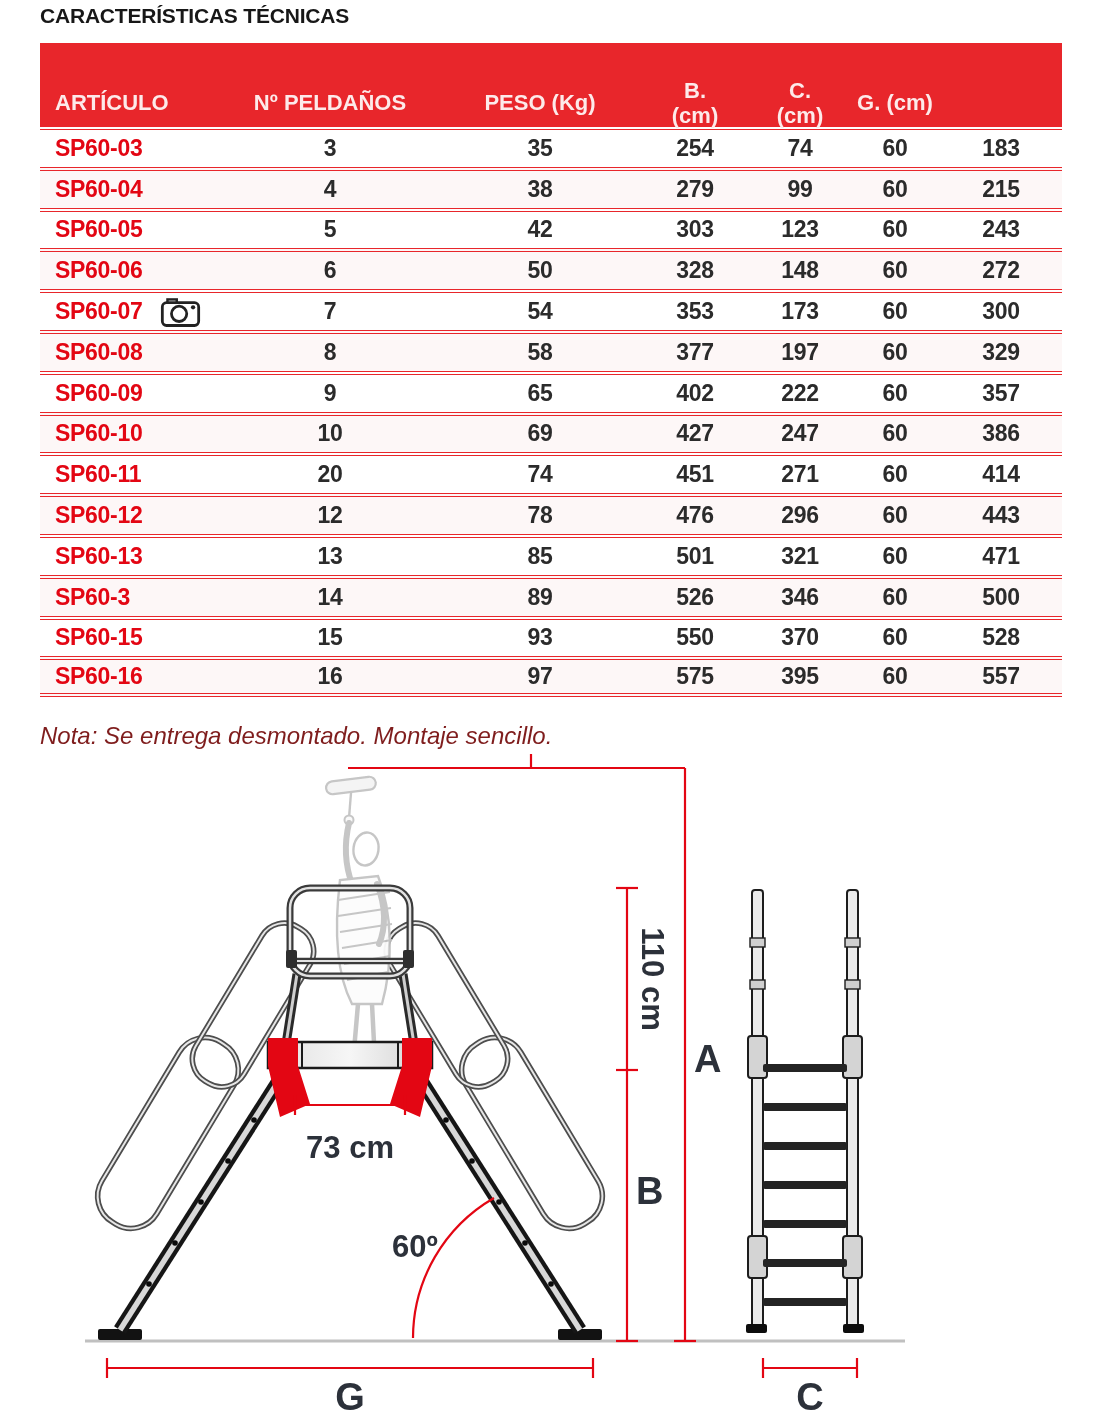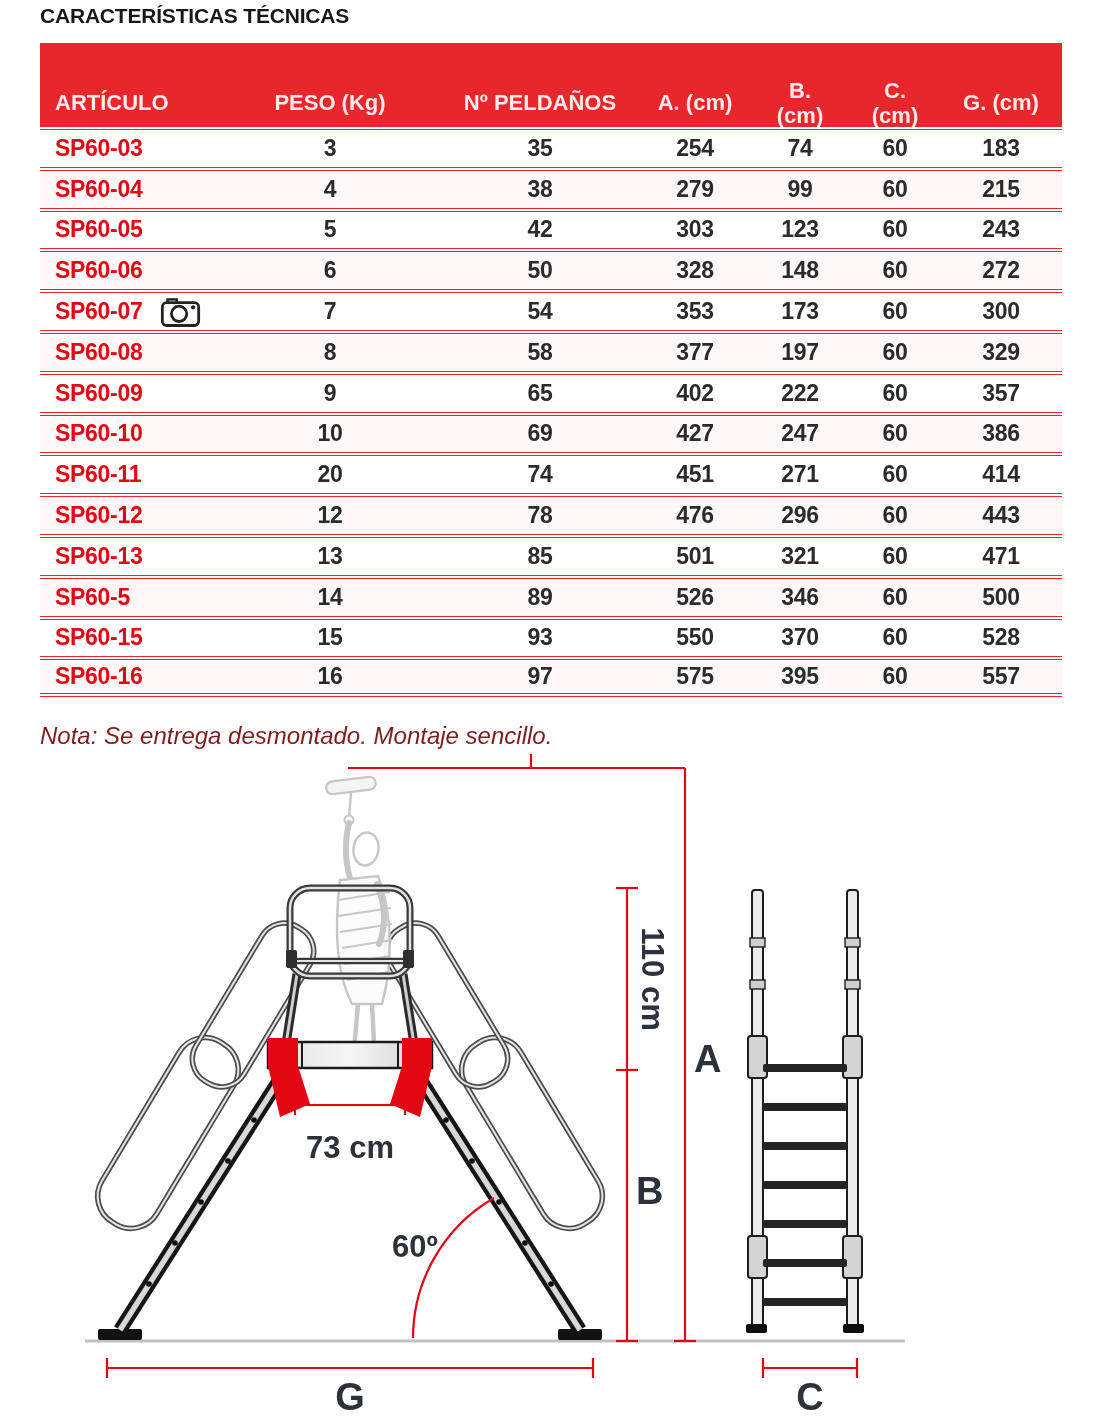--- a/index.html
+++ b/index.html
@@ -45,23 +45,22 @@
   .dimtxt { fill:#2c313a; font-weight:700; }
 </style>
 </head>
 <body>
 
 <div class="title">CARACTERÍSTICAS TÉCNICAS</div>
 
 <div class="spec-table">
   <div class="thead">
     <div class="th">ARTÍCULO</div>
+    <div class="th">Nº PELDAÑOS</div>
     <div class="th">PESO (Kg)</div>
-    <div class="th">Nº PELDAÑOS</div>
-    <div class="th">A. (cm)</div>
     <div class="th narrow">
         <span>B. (cm)</span>
       </div>
     <div class="th narrow">
         <span>C. (cm)</span>
       </div>
     <div class="th">G. (cm)</div>
   </div>
   <div class="tbody" id="table-body">
   <div class="tr">
@@ -209,21 +208,21 @@
     <div class="td">13</div>
     <div class="td">85</div>
     <div class="td">501</div>
     <div class="td">321</div>
     <div class="td">60</div>
     <div class="td">471</div>
   </div>
 
   <div class="tr">
     <div class="td art-cell">
-      <span class="art">SP60-5</span>
+      <span class="art">SP60-3</span>
 
     </div>
     <div class="td">14</div>
     <div class="td">89</div>
     <div class="td">526</div>
     <div class="td">346</div>
     <div class="td">60</div>
     <div class="td">500</div>
   </div>
 

